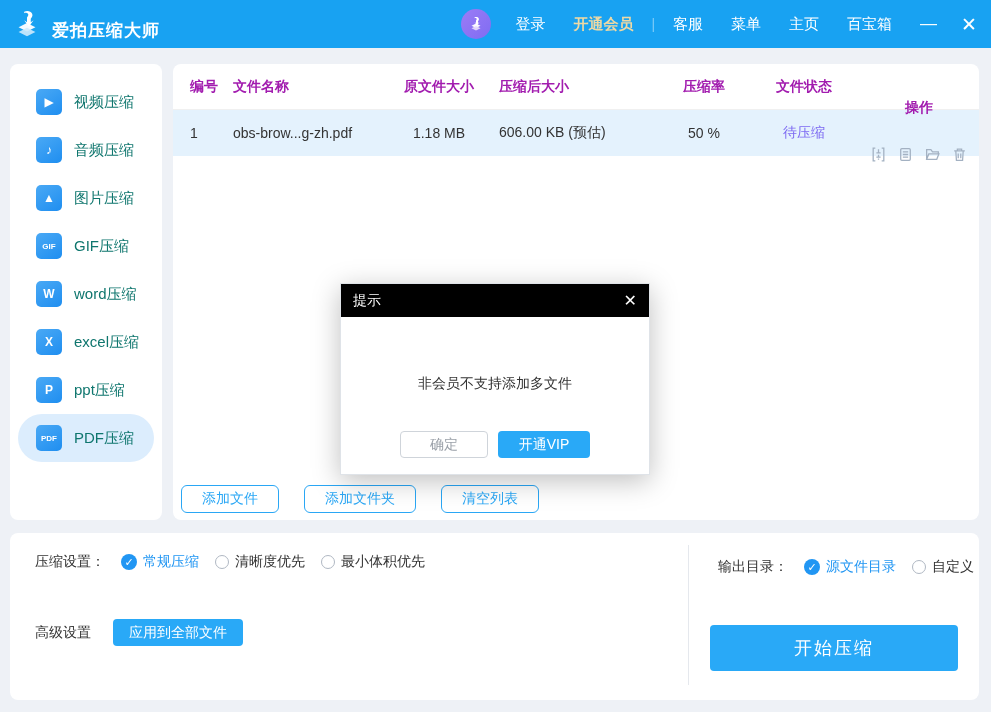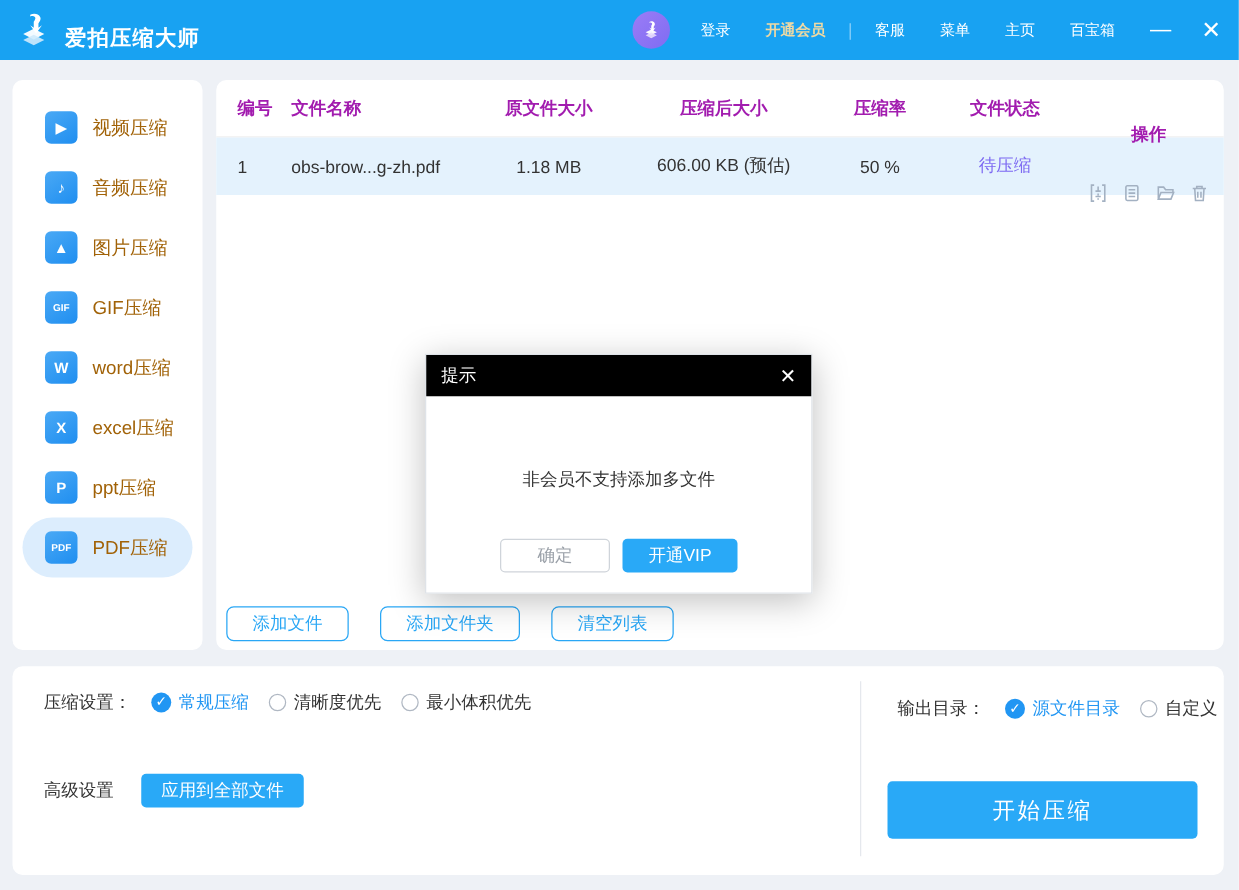--- a/index.html
+++ b/index.html
@@ -15,21 +15,21 @@
     background:#18a2f2; display:flex; align-items:center; color:#fff;
   }
   .logo { width:34px; height:34px; margin-left:10px; display:flex; align-items:center; justify-content:center; }
   .app-title { font-size:17px; font-weight:bold; margin-left:8px; letter-spacing:1px;margin-top:12px; }
   .header-right { margin-left:auto; display:flex; align-items:center; gap:0; }
   .avatar {
     width:30px; height:30px; border-radius:50%;
     background:linear-gradient(135deg,#9b7cf6,#7f6cf2);
     display:flex; align-items:center; justify-content:center; margin-right:10px;
   }
-  .hdr-link { font-size:12px; cursor:pointer; padding:0 14px; white-space:nowrap;text-align:right; }
+  .hdr-link { font-size:15px; cursor:pointer; padding:0 14px; white-space:nowrap;text-align:right; }
   .vip-link { color:#eed9a4; font-weight:bold; }
   .hdr-divider { color:#7fcbf8; font-size:14px; padding:0 4px; }
   .win-btn { font-size:17px; padding:0 14px; cursor:pointer; }
   .close-btn { font-size:19px; padding:0 14px 0 10px; cursor:pointer; }
   
   .sidebar {
     position:absolute; left:10px; top:64px; width:152px; height:456px;
     background:#fff; border-radius:8px; padding-top:14px;
   }
   .side-item {
@@ -37,33 +37,33 @@
     cursor:pointer; position:relative;
   }
   .side-item.selected { background:#dcedfd; border-radius:24px; margin:0 8px; padding-left:18px; }
   .side-icon {
     width:26px; height:26px; border-radius:5px;
     background:linear-gradient(145deg,#4aa9f5,#1f8ef0);
     color:#fff; display:flex; align-items:center; justify-content:center;
     font-size:12px; font-weight:bold; flex-shrink:0;
   }
   .side-icon.tiny-text { font-size:8px; letter-spacing:0; }
-  .side-label { font-size:15px; margin-left:12px; color:#a16207; white-space:nowrap; }
+  .side-label { font-size:15px; margin-left:12px; color:#0f766e; white-space:nowrap; }
   
   .main {
     position:absolute; left:173px; top:64px; width:806px; height:456px;
     background:#fff; border-radius:8px;
   }
   .t-row { display:flex; align-items:center; height:46px; font-size:14px; }
   .t-head { color:#a21caf; font-weight:bold; border-bottom:1px solid #f0f0f0; }
   .t-data { background:#e4f2fd; color:#333; }
   .col-num   { width:50px; padding-left:17px; }
   .col-name  { flex:1; padding-left:10px; }
   .col-orig  { width:120px; text-align:center; }
-  .col-after { width:160px; text-align:center; }
+  .col-after { width:160px; text-align:left; }
   .col-ratio { width:90px; text-align:center; }
   .col-status{ width:110px; text-align:center; }
   .col-ops   { width:120px; text-align:center; display:flex; justify-content:center; gap:10px; align-items:center;margin-top:42px; }
   .status-pending { color:#7d6af2; }
   .op-icon { width:17px; height:17px; cursor:pointer; display:inline-flex; }
   .op-icon svg { stroke:#a3b1c2; fill:none; stroke-width:1.2; }
   .add-btn-row { position:absolute; left:8px; bottom:7px; display:flex; gap:25px; }
   .outline-btn {
     border:1px solid #2aa7f5; color:#2aa7f5; background:#fff;
     border-radius:6px; height:28px; padding:0 20px; font-size:14px;

